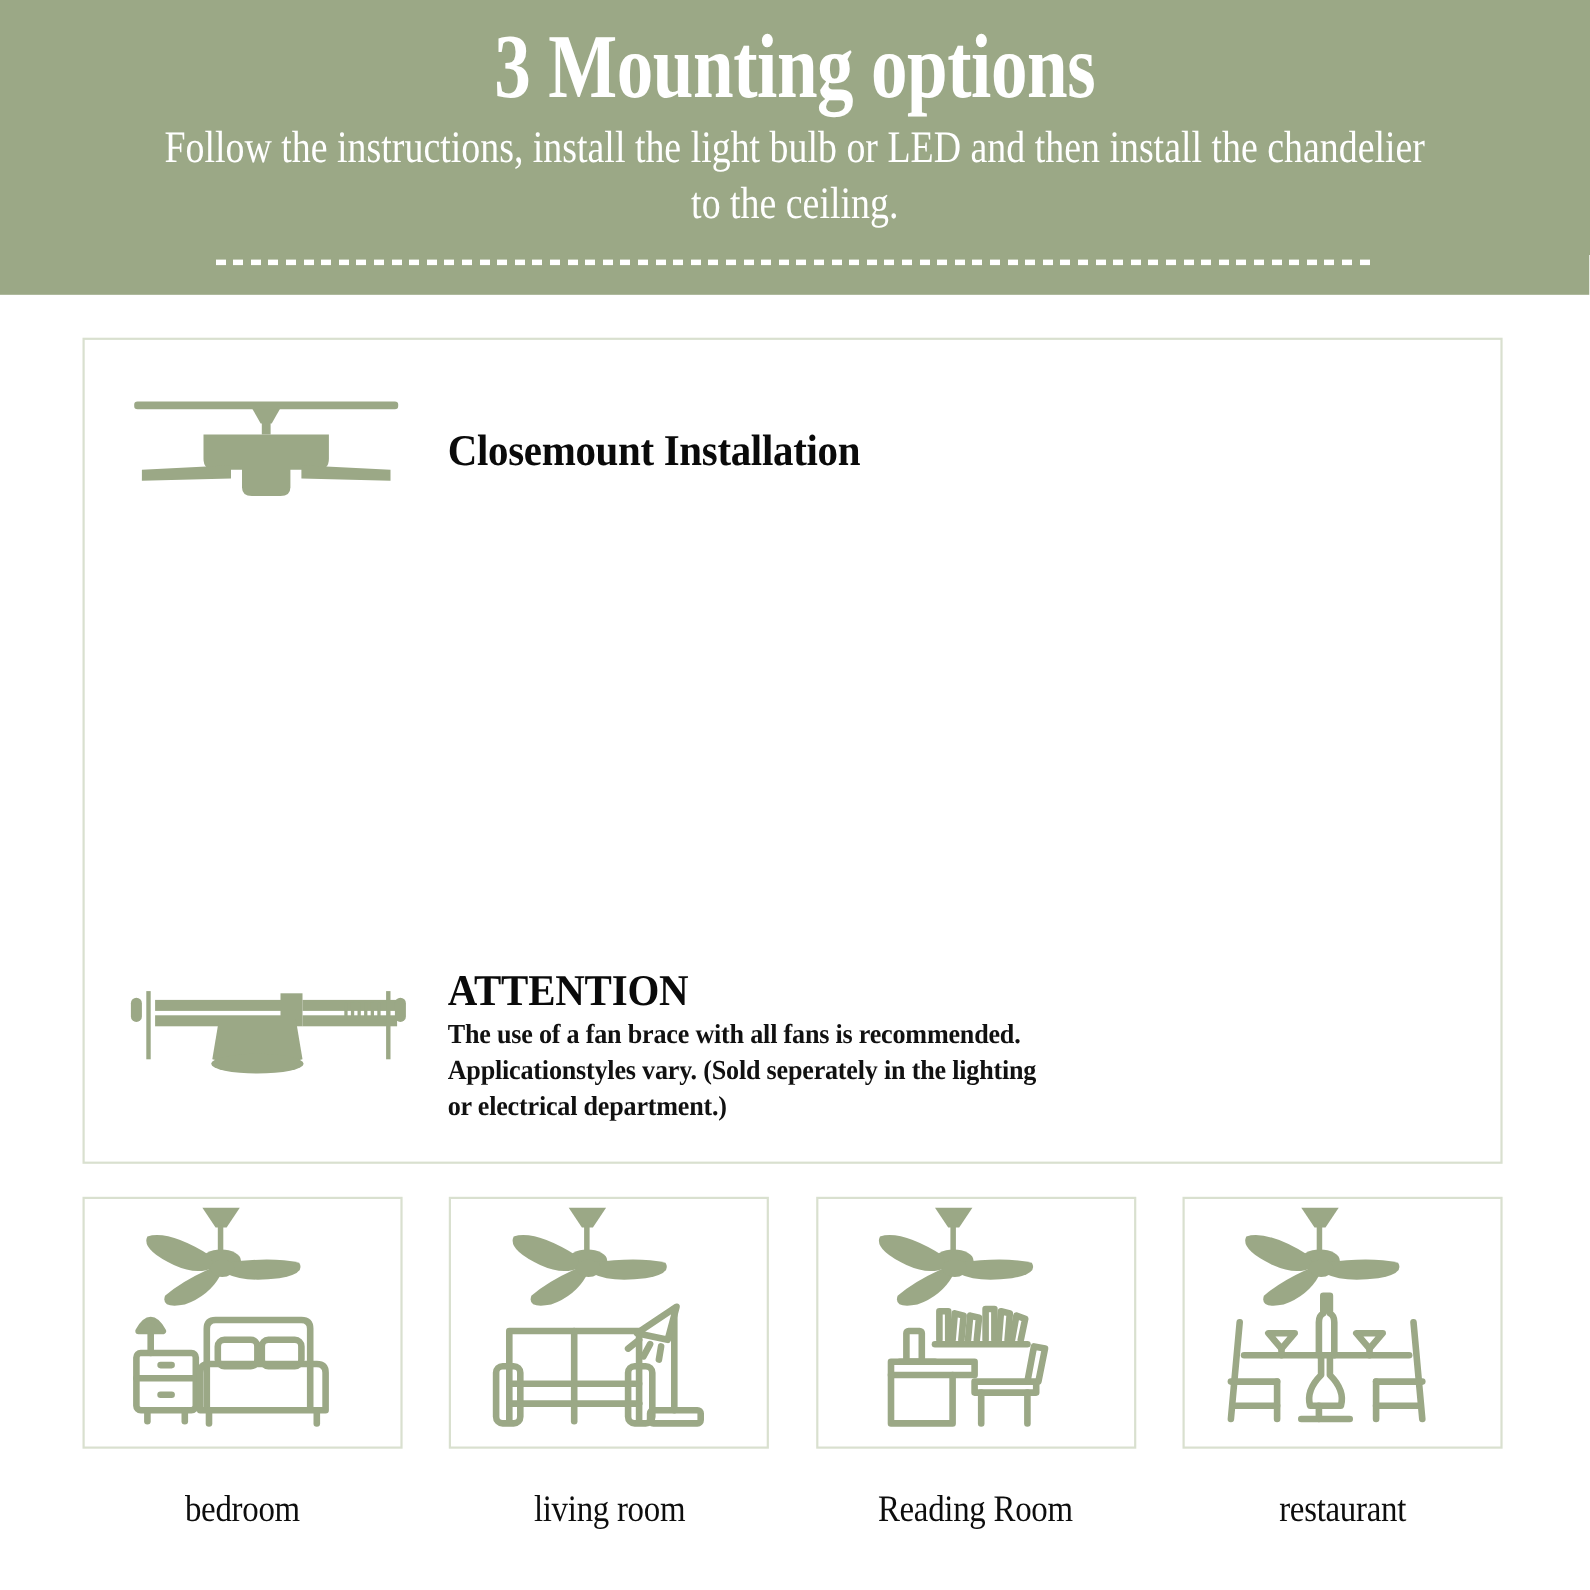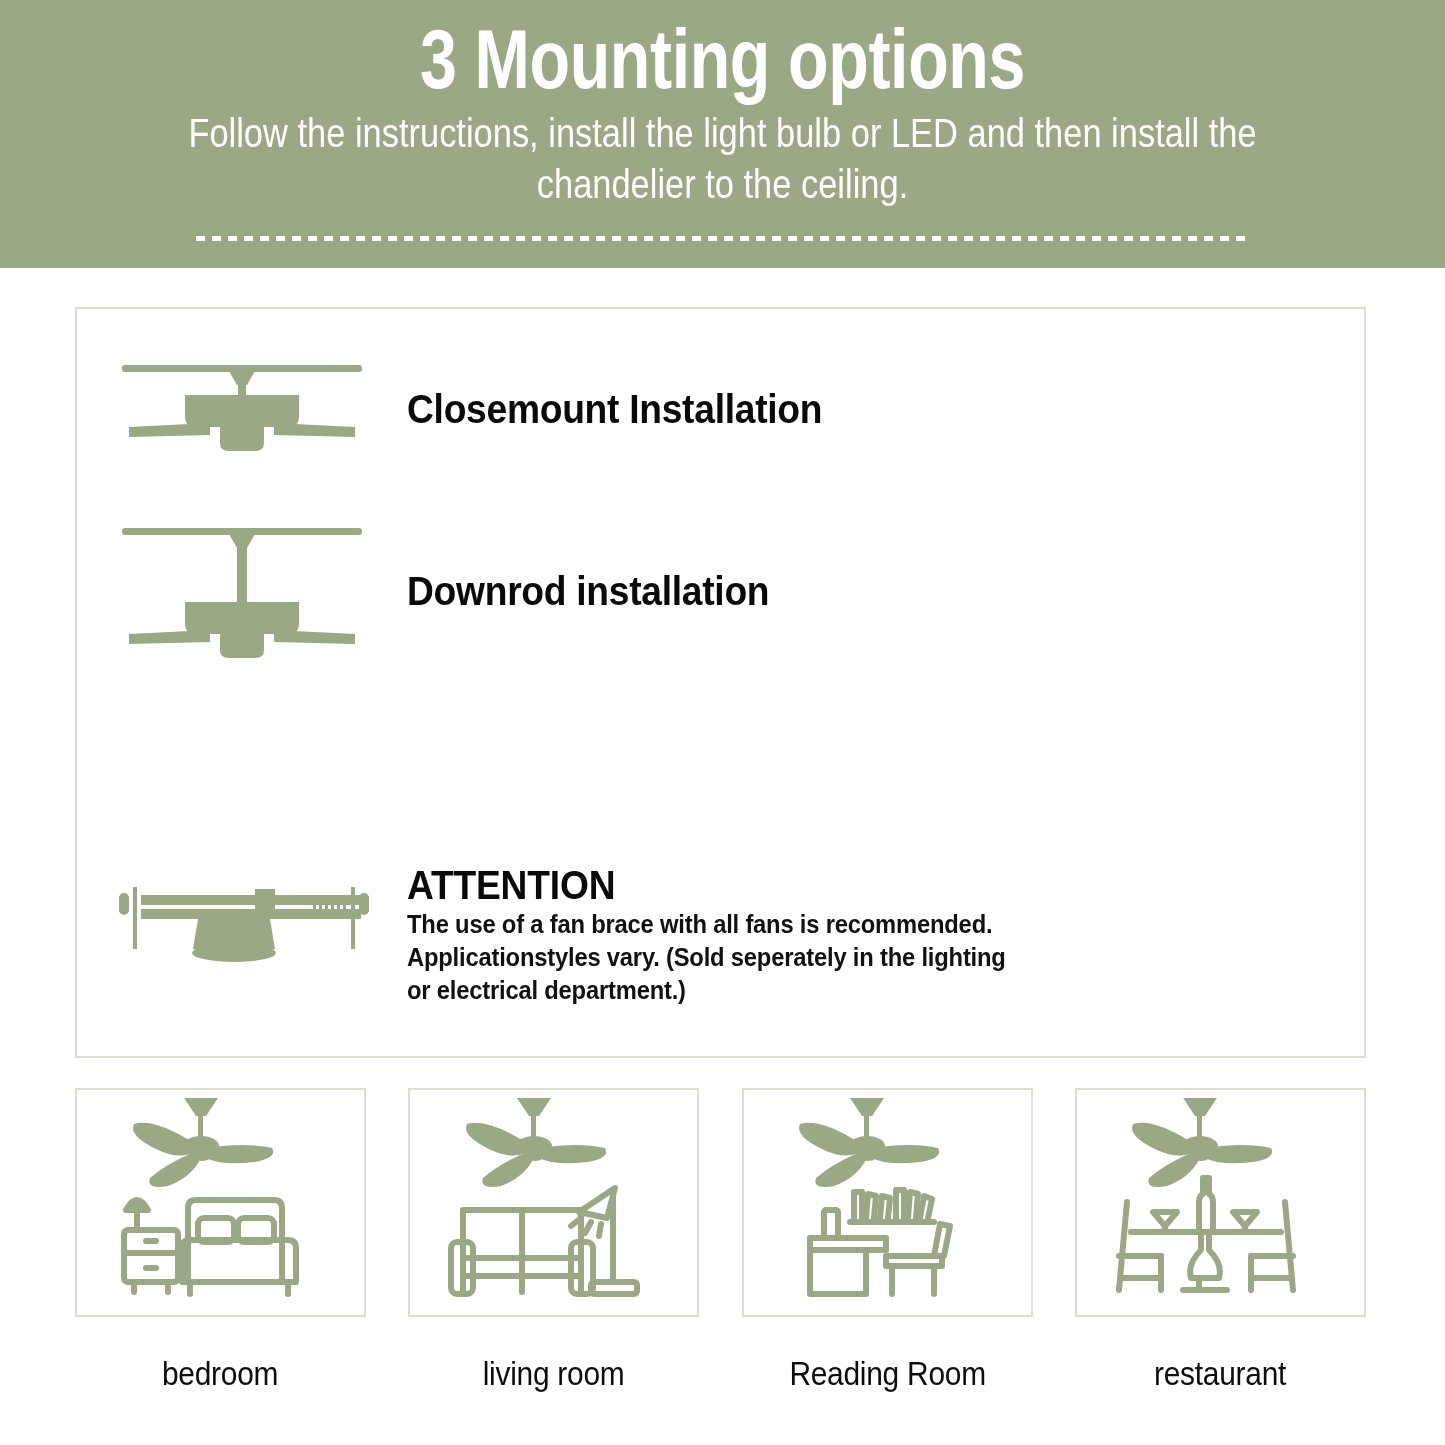--- a/index.html
+++ b/index.html
@@ -10,20 +10,21 @@
     background: #ffffff;
     font-family: "Liberation Sans", sans-serif;
     overflow: hidden;
   }
 
   #page {
     position: relative;
     width: 1445px;
     height: 1445px;
     background: #ffffff;
+    font-family: Liberation Serif, serif;
   }
 
   
   .banner {
     position: absolute;
     left: 0; top: 0;
     width: 1445px;
     height: 268px;
     background: #9BA886;
     color: #ffffff;
@@ -90,21 +91,21 @@
     color: #0a0a0a;
     letter-spacing: -0.3px;
     white-space: nowrap;
     transform: scaleX(0.93);
     transform-origin: left center;
   }
 
   .row1 { top: 35px;  height: 130px; }
   .row2 { top: 200px; height: 165px; }
   .row3 { top: 378px; height: 200px; }
-  .row4 { top: 548px; height: 160px; align-items: flex-start; }
+  .row4 { top: 562px; height: 160px; align-items: flex-start; }
 
   .attn-block { padding-top: 6px; }
   .attn-title {
     font-size: 40px;
     font-weight: 700;
     color: #0a0a0a;
     letter-spacing: -0.2px;
     transform: scaleX(0.93);
     transform-origin: left center;
   }
@@ -185,37 +186,20 @@
 
             <path d="M238 68 L157 64 L157 76 L238 78 Z"></path>
 
             <path d="M103 66 L147 66 L147 84 Q147 92 138 92 L112 92 Q103 92 103 84 Z"></path>
           </g>
         </svg>
       </div>
       <div class="row-label">Closemount Installation</div>
     </div>
 
-    <div class="row row2">
-      <div class="row-icon">
-        <svg width="250" height="140" viewBox="0 0 250 140">
-          <g fill="#9BA886">
-            <rect x="5" y="6" width="240" height="7" rx="3"></rect>
-            <path d="M112 12 L138 12 L130 26 L120 26 Z"></path>
-
-            <rect x="120" y="24" width="10" height="58"></rect>
-            <path d="M68 80 L182 80 L182 102 Q182 112 172 112 L78 112 Q68 112 68 102 Z"></path>
-            <path d="M12 112 L93 108 L93 120 L12 122 Z"></path>
-            <path d="M238 112 L157 108 L157 120 L238 122 Z"></path>
-            <path d="M103 110 L147 110 L147 128 Q147 136 138 136 L112 136 Q103 136 103 128 Z"></path>
-          </g>
-        </svg>
-      </div>
-      <div class="row-label">Downrod installation</div>
-    </div>
 
 
     <div class="row row4">
       <div class="row-icon">
         <svg width="270" height="110" viewBox="0 0 270 110">
           <g fill="#9BA886">
 
             <rect x="12" y="36" width="10" height="22" rx="5"></rect>
             <rect x="26" y="30" width="4" height="62"></rect>
 

